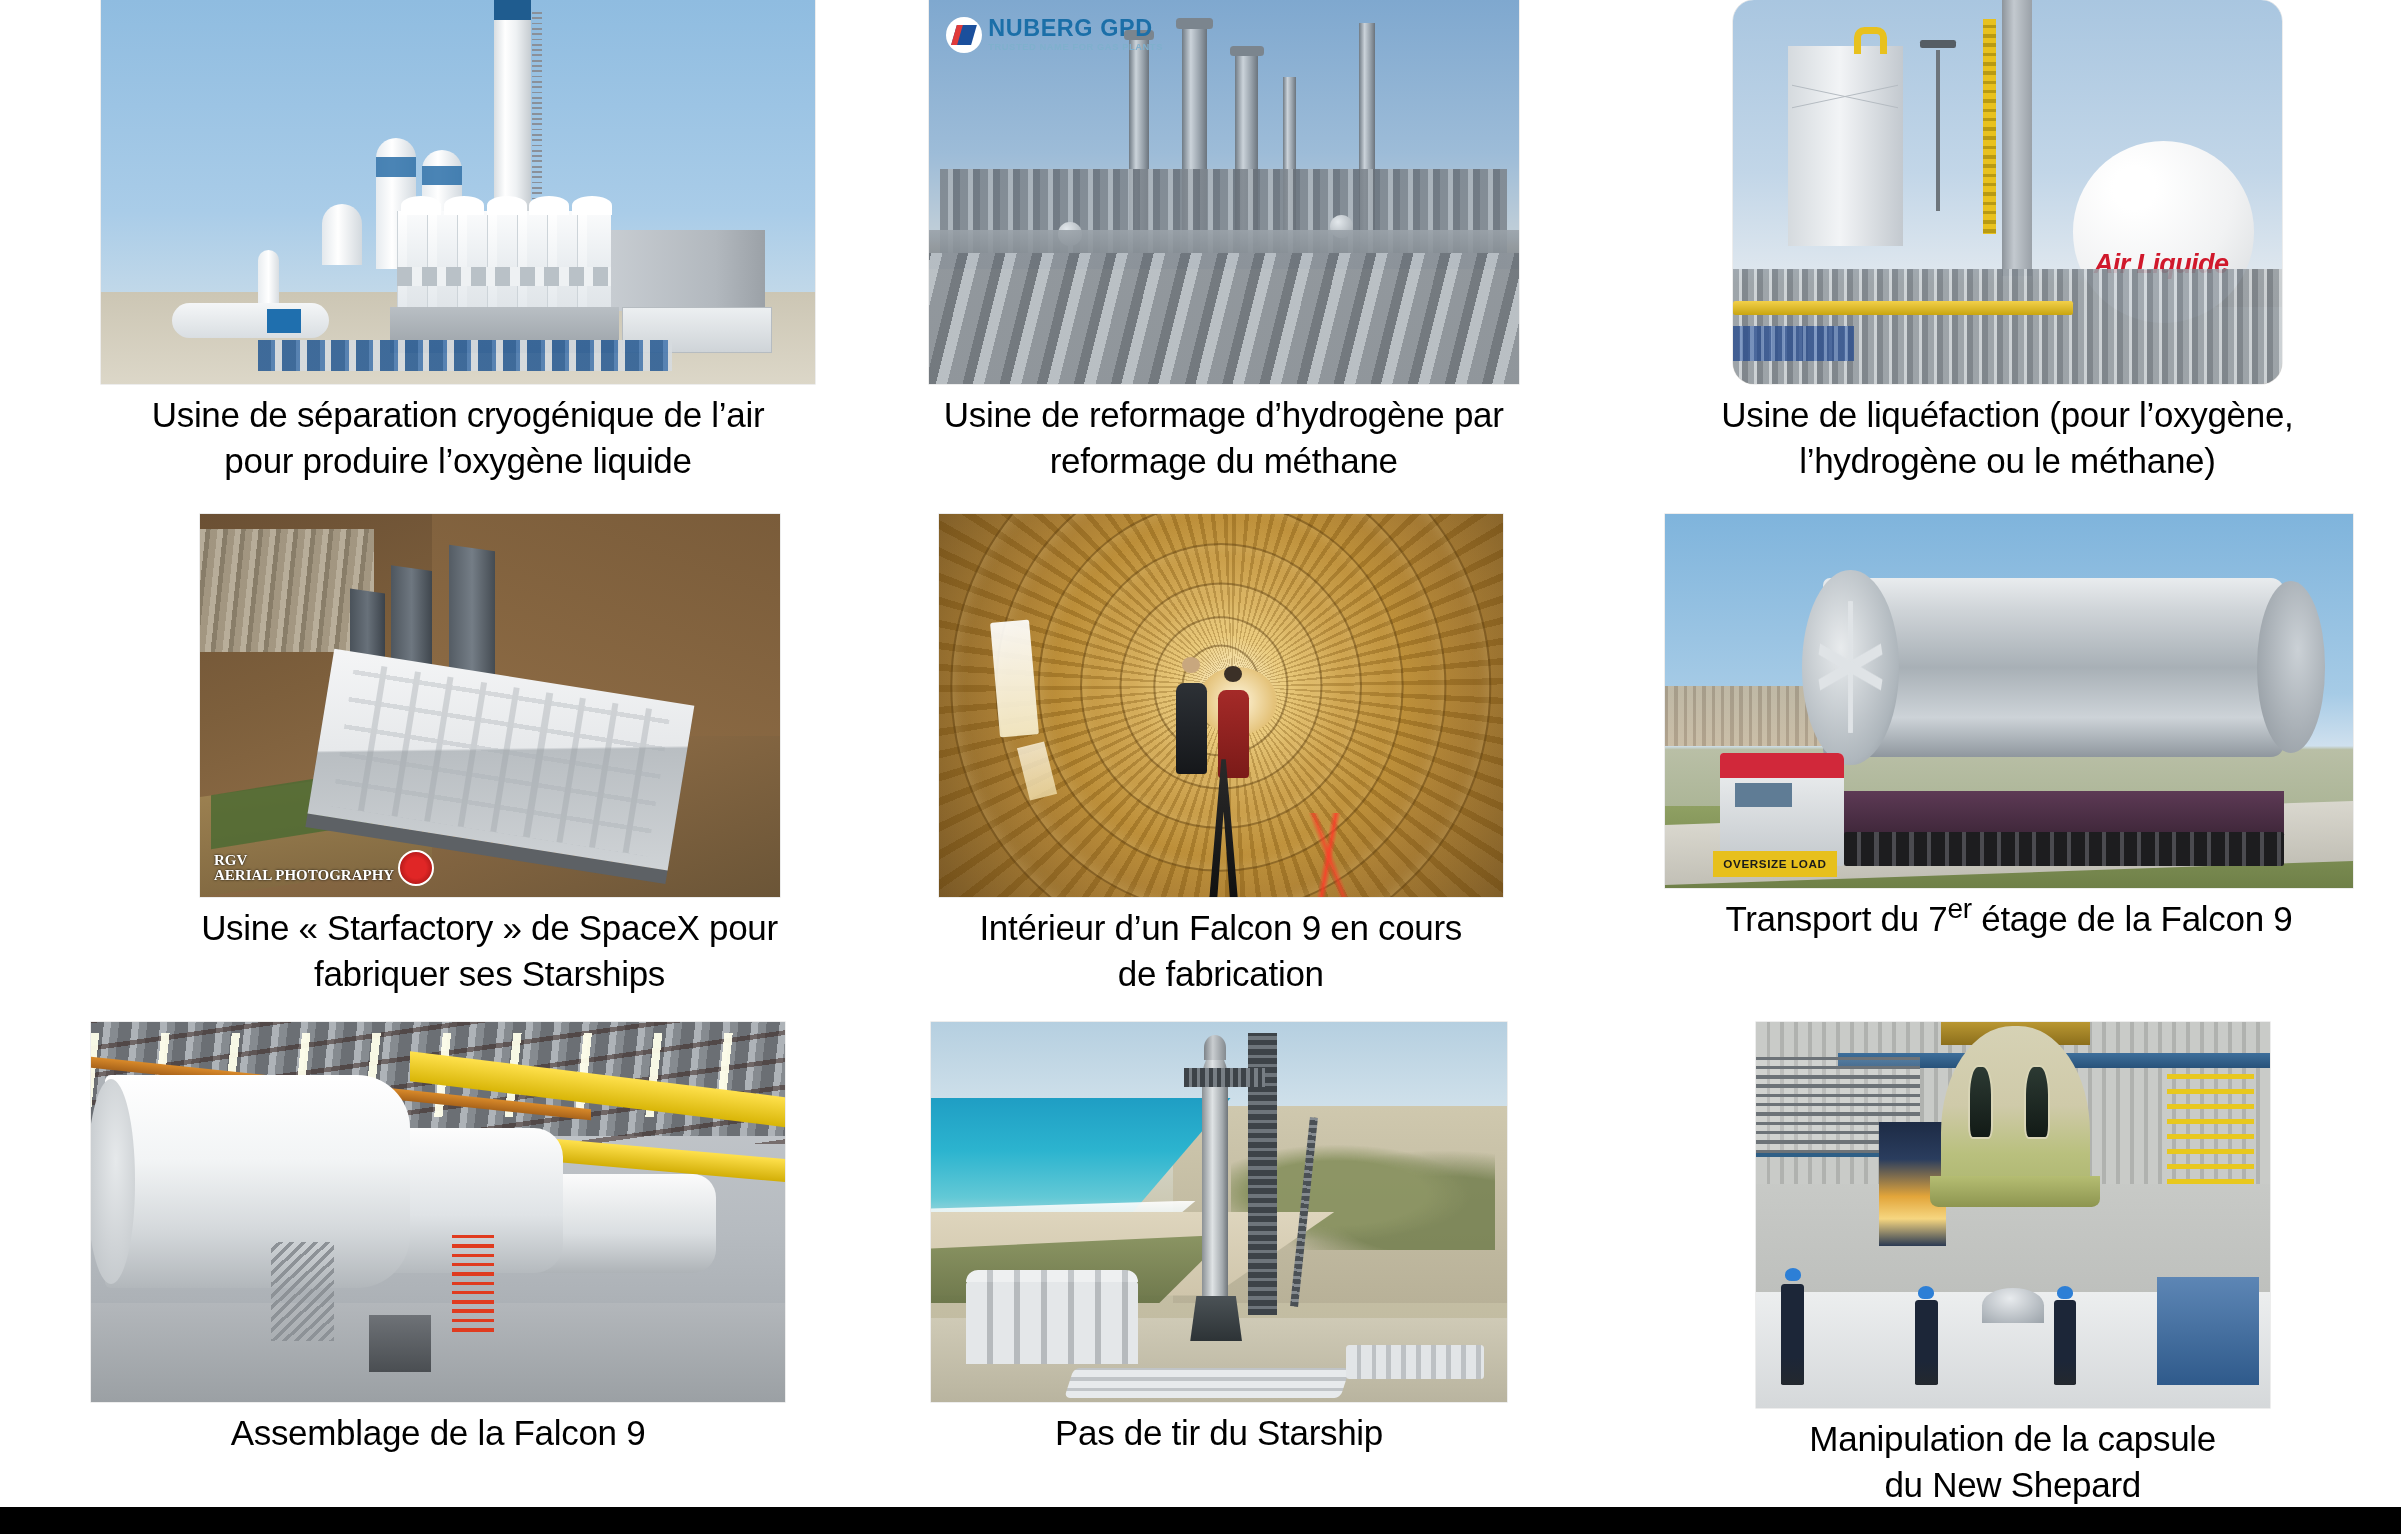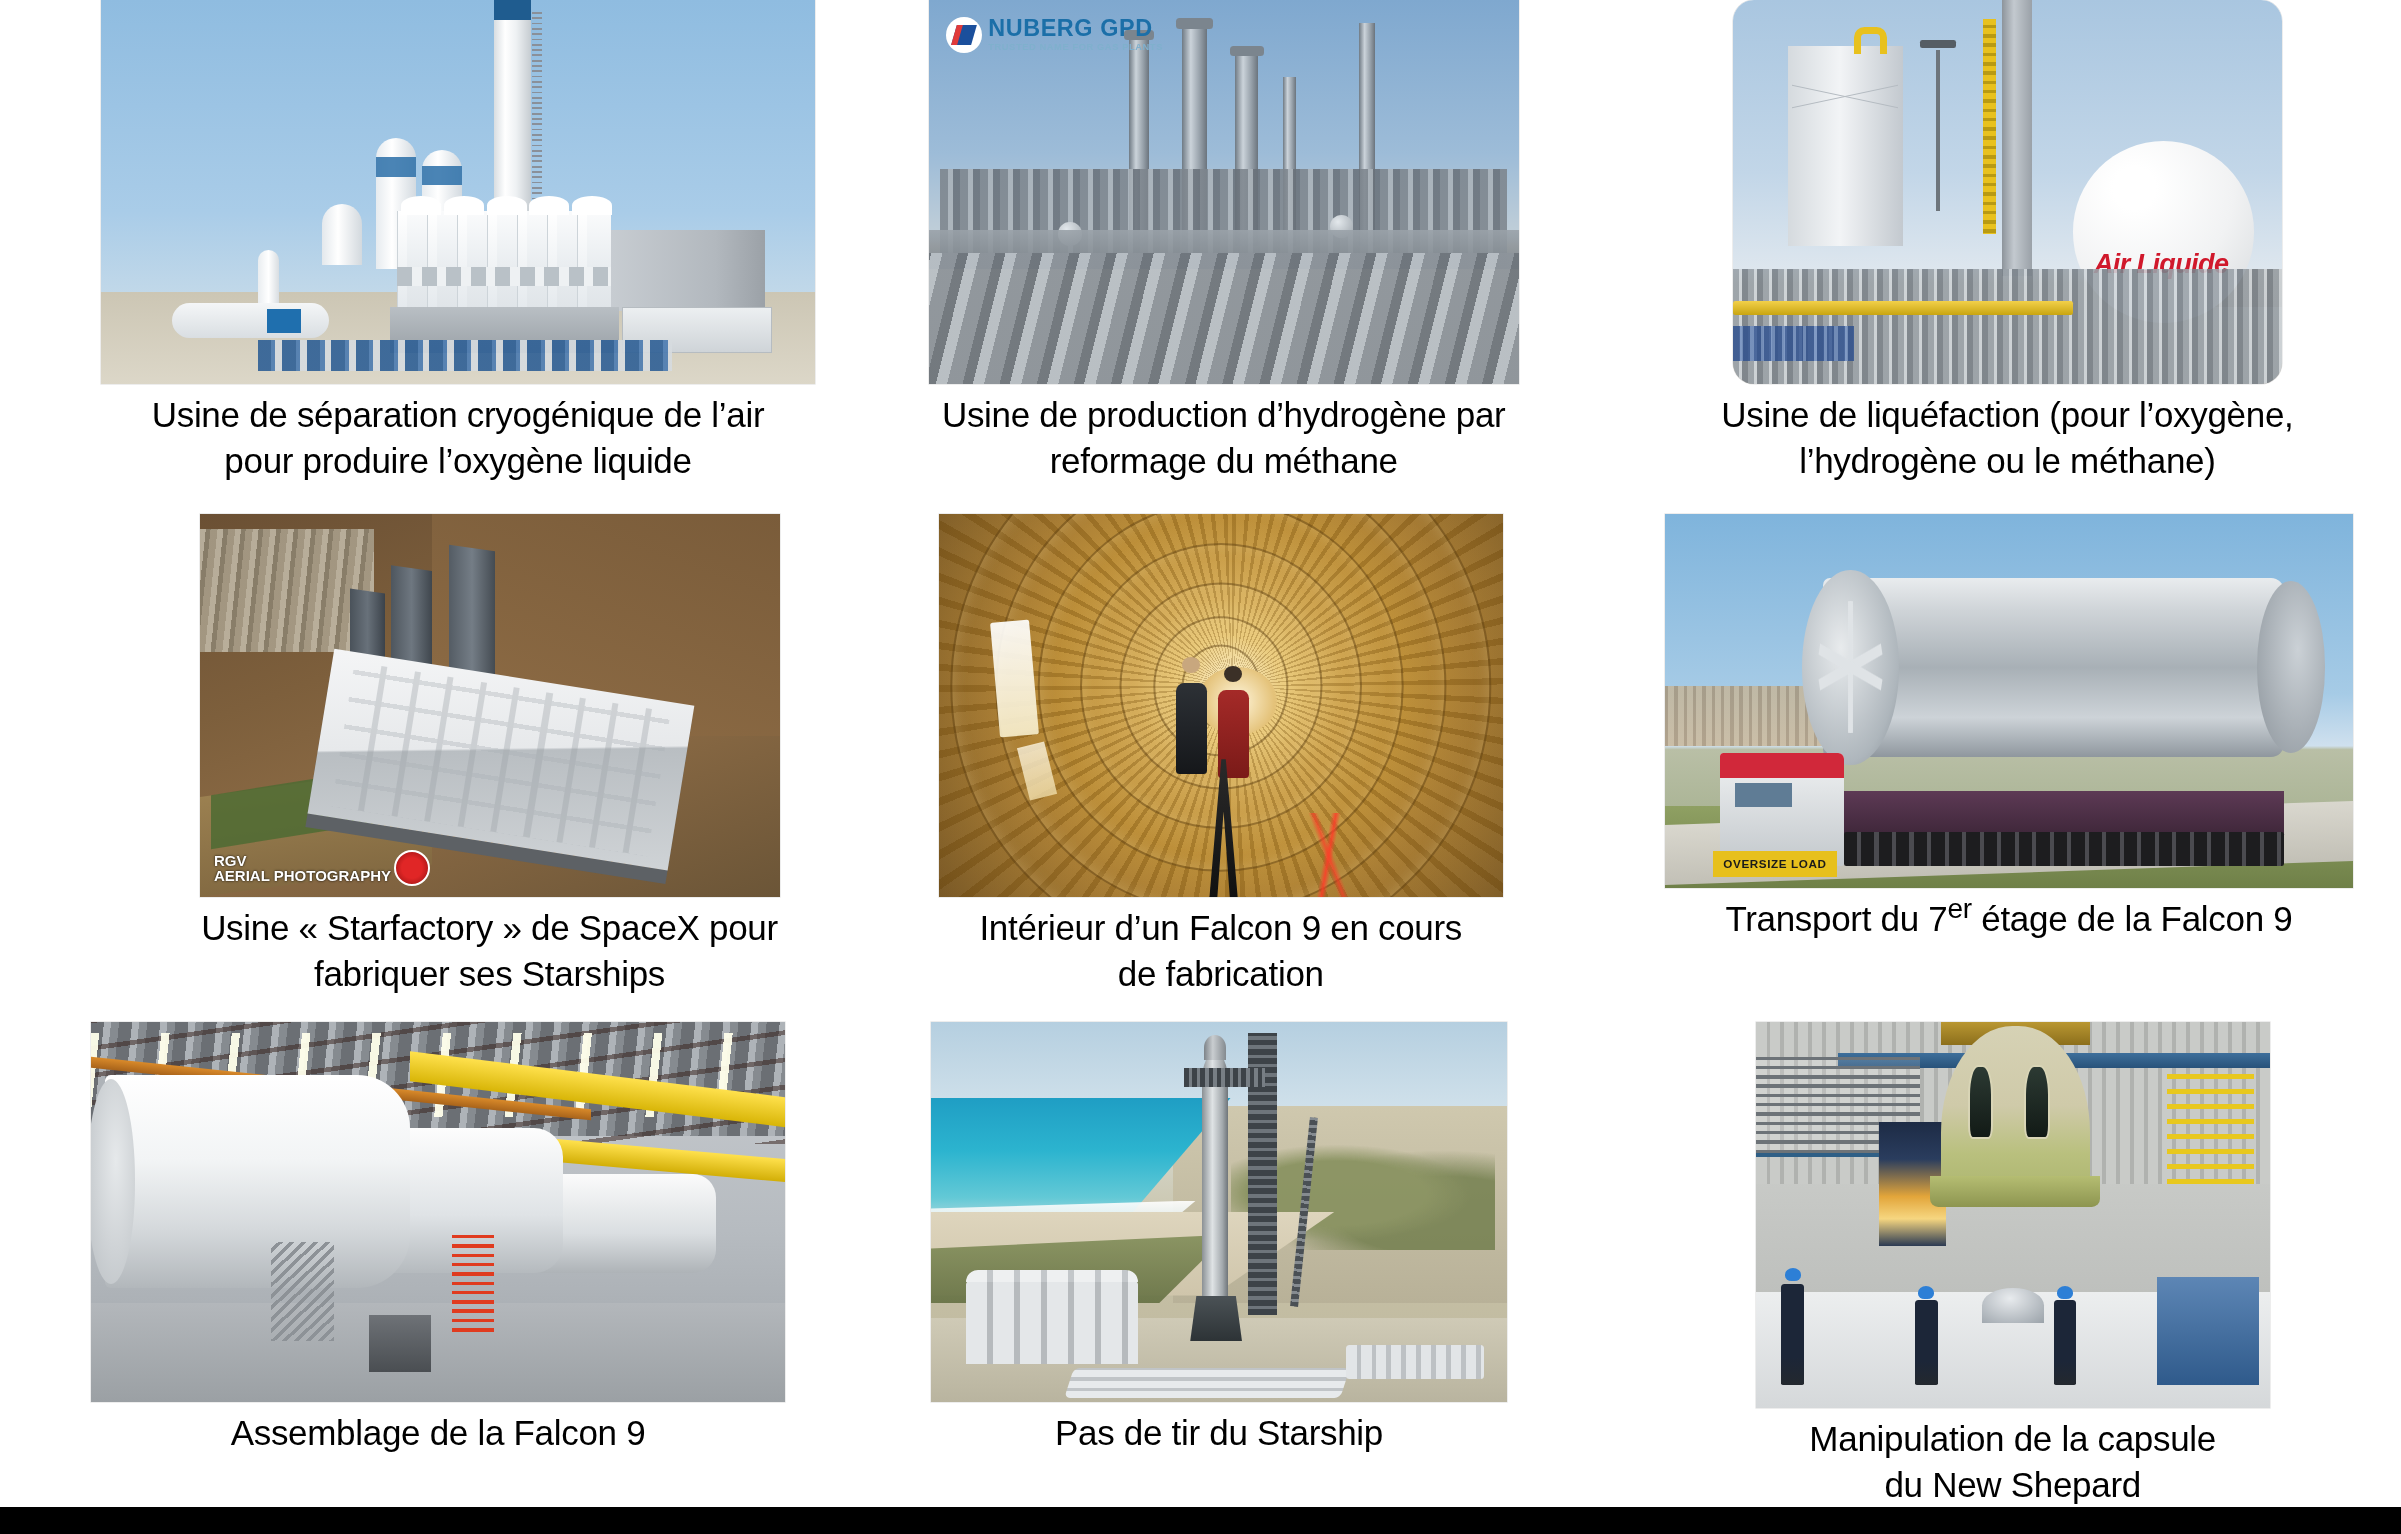--- a/index.html
+++ b/index.html
@@ -188,21 +188,21 @@
      opacity:.35; }
   .star-hbay { position:absolute; left:33%; top:14%; width:7%; height:30%;
      background: linear-gradient(90deg,#4e565e,#6e7780 50%,#3f464d); transform: skewY(8deg); }
   .star-hbay2 { position:absolute; left:43%; top:9%; width:8%; height:34%;
      background: linear-gradient(90deg,#545c64,#747d86 50%,#444b52); transform: skewY(8deg); }
   .star-hbay3 { position:absolute; left:26%; top:20%; width:6%; height:26%;
      background: linear-gradient(90deg,#4a525a,#68717a 50%,#3b424a); transform: skewY(8deg); }
   .star-town { position:absolute; left:0; top:4%; width:30%; height:32%;
      background: repeating-linear-gradient(96deg,#c9c3b2 0 5.8px, #8e8775 5.8px 10.5px, #aea693 10.5px 17.5px);
      opacity:.8; }
-  .star-wm { position:absolute; left:2.5%; bottom:3%; display:flex; align-items:center; gap:3.5px; }
+  .star-wm { position:absolute; left:2.5%; bottom:3%; display:flex; align-items:center; gap:3.5px;font-family:Liberation Serif, serif; }
   .star-wm .wmtxt { color:#ffffff; font-size:15px; font-weight:bold; line-height:1.0;
      text-shadow:0 0 2.3px #000; letter-spacing:0px; }
   .star-wm .wmmark { width:36px; height:36px; border-radius:50%;
      background: radial-gradient(circle at 50% 50%, #e02626 45%, #8e0f0f 100%);
      border:2.3px solid #ffffff; }
 
   
   .p-tank { background: radial-gradient(circle at 52% 45%,
        #fbf0cd 0%, #e9c877 14%, #cda14a 30%, #b8882f 48%, #a4762a 64%, #8a6222 82%, #6f4d1a 100%); }
   .tank-rings { position:absolute; inset:0; }
@@ -450,21 +450,21 @@
           <span class="mark">
               <i></i>
             </span>
           <span class="txt">
             <span>NUBERG GPD</span>
             <span class="sub">TRUSTED NAME FOR GAS PLANTS</span>
           </span>
         </div>
       </div>
       <div class="caption">
-        <span>Usine de production d’hydrogène par</span><br>
+        <span>Usine de reformage d’hydrogène par</span><br>
         <span>reformage du méthane</span>
       </div>
     </div>
 
     <div class="cell c3 r1">
       <div class="photo p-alq">
         <div class="alq-hill"></div>
         <div class="alq-tower"></div>
         <div class="alq-frame"></div>
         <div class="alq-yhook"></div>

